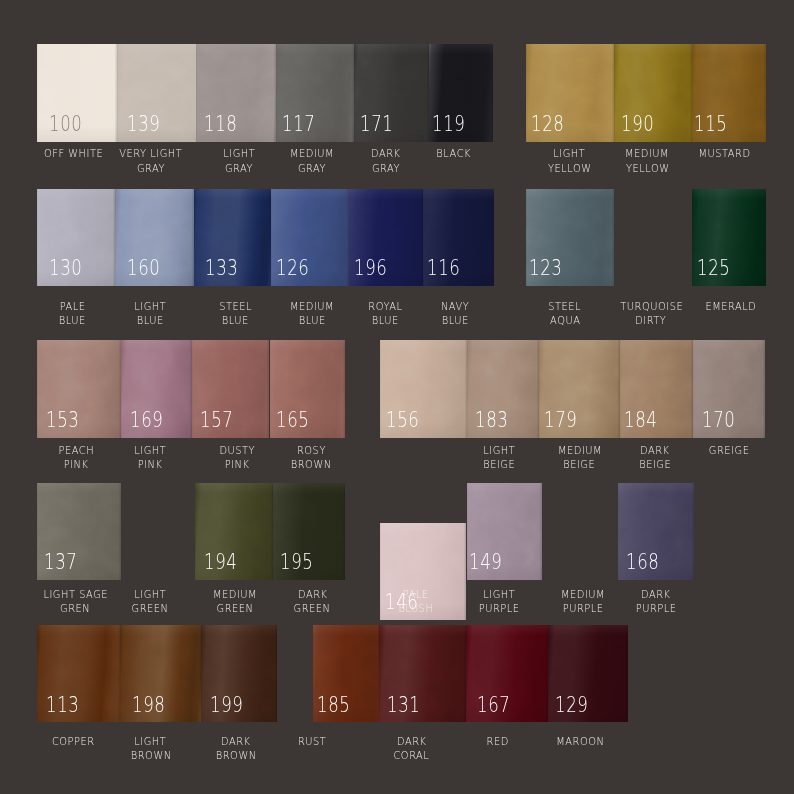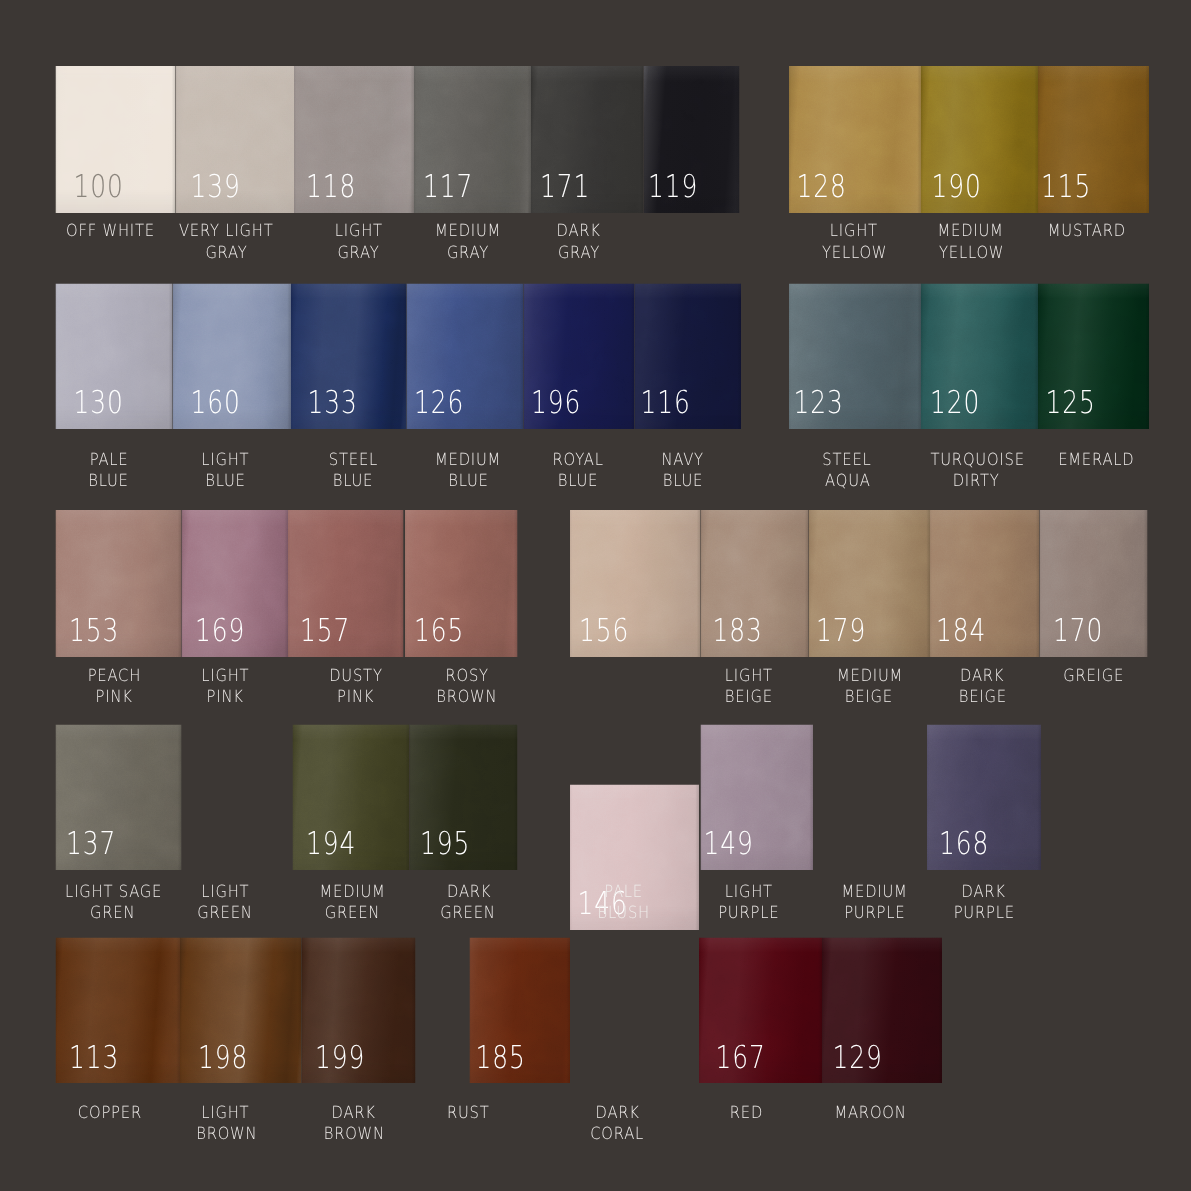--- a/index.html
+++ b/index.html
@@ -437,20 +437,23 @@
       <div class="base" style="background: linear-gradient(94deg, rgb(74, 73, 77) 0%, rgb(51, 50, 54) 5%, rgb(23, 22, 27) 22%, rgb(22, 21, 26) 60%, rgb(23, 22, 27) 85%, rgb(37, 36, 41) 100%);"></div>
       <svg class="tex" width="64" height="98" style="opacity: 0.13;">
         <rect width="64" height="98" filter="url(#m119)"></rect>
       </svg>
       <svg class="tex" width="64" height="98" style="opacity: 0.055;">
         <rect width="64" height="98" filter="url(#g119)"></rect>
       </svg>
       <div class="vign" style="background: linear-gradient(rgba(255, 255, 255, 0.055) 0%, rgba(255, 255, 255, 0) 11%, rgba(0, 0, 0, 0) 84%, rgba(0, 0, 0, 0.055) 100%), linear-gradient(90deg, rgba(0, 0, 0, 0.06) 0px, rgba(0, 0, 0, 0) 1.5px, rgba(0, 0, 0, 0) calc(100% - 2.5px), rgba(0, 0, 0, 0.14) 100%);"></div>
       <div class="code" style="color: rgb(255, 255, 255); left: 3px; bottom: 6.9px; font-size: 21px; line-height: 21px; letter-spacing: 0.8px; transform: scaleX(0.79);">119</div>
     </div>
+    <div class="label" style="left: 354.2px; width: 200px; top: 147.3px; color: rgb(239, 236, 234); font-size: 11.2px; line-height: 14.3px; letter-spacing: 0.6px;">
+      <div class="lline"><span class="lin" style="transform: scaleX(0.88);">BLACK</span></div>
+    </div>
     <div class="sw" style="left: 526.1px; top: 43.7px; width: 88.2px; height: 97.9px;">
       <div class="base" style="background: linear-gradient(94deg, rgb(144, 112, 56) 0%, rgb(171, 135, 71) 8%, rgb(175, 141, 80) 30%, rgb(171, 135, 71) 55%, rgb(163, 127, 63) 78%, rgb(171, 135, 71) 92%, rgb(175, 141, 80) 100%);"></div>
       <svg class="tex" width="89" height="98" style="opacity: 0.13;">
         <rect width="89" height="98" filter="url(#m128)"></rect>
       </svg>
       <svg class="tex" width="89" height="98" style="opacity: 0.055;">
         <rect width="89" height="98" filter="url(#g128)"></rect>
       </svg>
       <div class="vign" style="background: linear-gradient(rgba(255, 255, 255, 0.055) 0%, rgba(255, 255, 255, 0) 11%, rgba(0, 0, 0, 0) 84%, rgba(0, 0, 0, 0.055) 100%), linear-gradient(90deg, rgba(0, 0, 0, 0.06) 0px, rgba(0, 0, 0, 0) 1.5px, rgba(0, 0, 0, 0) calc(100% - 2.5px), rgba(0, 0, 0, 0.14) 100%);"></div>
       <div class="code" style="color: rgb(255, 255, 255); left: 4.7px; bottom: 6.9px; font-size: 21px; line-height: 21px; letter-spacing: 0.8px; transform: scaleX(0.79);">128</div>
@@ -586,31 +589,20 @@
       <svg class="tex" width="89" height="98" style="opacity: 0.055;">
         <rect width="89" height="98" filter="url(#g123)"></rect>
       </svg>
       <div class="vign" style="background: linear-gradient(rgba(255, 255, 255, 0.055) 0%, rgba(255, 255, 255, 0) 11%, rgba(0, 0, 0, 0) 84%, rgba(0, 0, 0, 0.055) 100%), linear-gradient(90deg, rgba(0, 0, 0, 0.06) 0px, rgba(0, 0, 0, 0) 1.5px, rgba(0, 0, 0, 0) calc(100% - 2.5px), rgba(0, 0, 0, 0.14) 100%);"></div>
       <div class="code" style="color: rgb(255, 255, 255); left: 3.1px; bottom: 6.9px; font-size: 21px; line-height: 21px; letter-spacing: 0.8px; transform: scaleX(0.79);">123</div>
     </div>
     <div class="label" style="left: 465.05px; width: 200px; top: 299.6px; color: rgb(239, 236, 234); font-size: 11.2px; line-height: 14.3px; letter-spacing: 0.6px;">
       <div class="lline"><span class="lin" style="transform: scaleX(0.88);">STEEL</span></div>
       <div class="lline"><span class="lin" style="transform: scaleX(0.88);">AQUA</span></div>
     </div>
-    <div class="sw" style="left: 614.3px; top: 188.7px; width: 78.1px; height: 97.6px;">
-      <div class="base" style="background: linear-gradient(94deg, rgb(26, 70, 68) 0%, rgb(40, 87, 86) 8%, rgb(54, 99, 97) 30%, rgb(43, 90, 88) 58%, rgb(27, 74, 72) 82%, rgb(25, 69, 67) 95%, rgb(25, 68, 66) 100%);"></div>
-      <svg class="tex" width="79" height="98" style="opacity: 0.13;">
-        <rect width="79" height="98" filter="url(#m120)"></rect>
-      </svg>
-      <svg class="tex" width="79" height="98" style="opacity: 0.055;">
-        <rect width="79" height="98" filter="url(#g120)"></rect>
-      </svg>
-      <div class="vign" style="background: linear-gradient(rgba(255, 255, 255, 0.055) 0%, rgba(255, 255, 255, 0) 11%, rgba(0, 0, 0, 0) 84%, rgba(0, 0, 0, 0.055) 100%), linear-gradient(90deg, rgba(0, 0, 0, 0.06) 0px, rgba(0, 0, 0, 0) 1.5px, rgba(0, 0, 0, 0) calc(100% - 2.5px), rgba(0, 0, 0, 0.14) 100%);"></div>
-      <div class="code" style="color: rgb(255, 255, 255); left: 5.6px; bottom: 6.9px; font-size: 21px; line-height: 21px; letter-spacing: 0.8px; transform: scaleX(0.79);">120</div>
-    </div>
     <div class="label" style="left: 551.25px; width: 200px; top: 299.6px; color: rgb(239, 236, 234); font-size: 11.2px; line-height: 14.3px; letter-spacing: 0.6px;">
       <div class="lline"><span class="lin" style="transform: scaleX(0.88);">TURQUOISE</span></div>
       <div class="lline"><span class="lin" style="transform: scaleX(0.88);">DIRTY</span></div>
     </div>
     <div class="sw" style="left: 692.4px; top: 188.7px; width: 74.1px; height: 97.6px;">
       <div class="base" style="background: linear-gradient(94deg, rgb(1, 38, 20) 0%, rgb(13, 51, 32) 10%, rgb(25, 62, 43) 35%, rgb(9, 48, 28) 62%, rgb(1, 38, 19) 85%, rgb(1, 36, 19) 100%);"></div>
       <svg class="tex" width="75" height="98" style="opacity: 0.13;">
         <rect width="75" height="98" filter="url(#m125)"></rect>
       </svg>
       <svg class="tex" width="75" height="98" style="opacity: 0.055;">
@@ -901,20 +893,31 @@
       </svg>
       <svg class="tex" width="68" height="98" style="opacity: 0.055;">
         <rect width="68" height="98" filter="url(#g185)"></rect>
       </svg>
       <div class="vign" style="background: linear-gradient(rgba(255, 255, 255, 0.055) 0%, rgba(255, 255, 255, 0) 11%, rgba(0, 0, 0, 0) 84%, rgba(0, 0, 0, 0.055) 100%), linear-gradient(90deg, rgba(0, 0, 0, 0.06) 0px, rgba(0, 0, 0, 0) 1.5px, rgba(0, 0, 0, 0) calc(100% - 2.5px), rgba(0, 0, 0, 0.14) 100%);"></div>
       <div class="code" style="color: rgb(255, 255, 255); left: 4.7px; bottom: 6.9px; font-size: 21px; line-height: 21px; letter-spacing: 0.8px; transform: scaleX(0.79);">185</div>
     </div>
     <div class="label" style="left: 212.4px; width: 200px; top: 735.2px; color: rgb(239, 236, 234); font-size: 11.2px; line-height: 14.3px; letter-spacing: 0.6px;">
       <div class="lline"><span class="lin" style="transform: scaleX(0.88);">RUST</span></div>
     </div>
+    <div class="sw" style="left: 379.1px; top: 625.3px; width: 87.3px; height: 97.1px;">
+      <div class="base" style="background: linear-gradient(94deg, rgb(67, 17, 17) 0%, rgb(88, 37, 37) 8%, rgb(90, 41, 41) 32%, rgb(76, 22, 22) 58%, rgb(67, 17, 17) 82%, rgb(64, 16, 16) 100%);"></div>
+      <svg class="tex" width="88" height="98" style="opacity: 0.13;">
+        <rect width="88" height="98" filter="url(#m131)"></rect>
+      </svg>
+      <svg class="tex" width="88" height="98" style="opacity: 0.055;">
+        <rect width="88" height="98" filter="url(#g131)"></rect>
+      </svg>
+      <div class="vign" style="background: linear-gradient(rgba(255, 255, 255, 0.055) 0%, rgba(255, 255, 255, 0) 11%, rgba(0, 0, 0, 0) 84%, rgba(0, 0, 0, 0.055) 100%), linear-gradient(90deg, rgba(0, 0, 0, 0.06) 0px, rgba(0, 0, 0, 0) 1.5px, rgba(0, 0, 0, 0) calc(100% - 2.5px), rgba(0, 0, 0, 0.14) 100%);"></div>
+      <div class="code" style="color: rgb(255, 255, 255); left: 7.7px; bottom: 6.9px; font-size: 21px; line-height: 21px; letter-spacing: 0.8px; transform: scaleX(0.79);">131</div>
+    </div>
     <div class="label" style="left: 311.7px; width: 200px; top: 735.2px; color: rgb(239, 236, 234); font-size: 11.2px; line-height: 14.3px; letter-spacing: 0.6px;">
       <div class="lline"><span class="lin" style="transform: scaleX(0.88);">DARK</span></div>
       <div class="lline"><span class="lin" style="transform: scaleX(0.88);">CORAL</span></div>
     </div>
     <div class="sw" style="left: 466.4px; top: 625.3px; width: 81.5px; height: 97.1px;">
       <div class="base" style="background: linear-gradient(94deg, rgb(73, 2, 12) 0%, rgb(91, 22, 32) 8%, rgb(91, 22, 32) 32%, rgb(80, 6, 17) 58%, rgb(71, 2, 12) 82%, rgb(68, 2, 12) 100%);"></div>
       <svg class="tex" width="82" height="98" style="opacity: 0.13;">
         <rect width="82" height="98" filter="url(#m167)"></rect>
       </svg>
       <svg class="tex" width="82" height="98" style="opacity: 0.055;">

